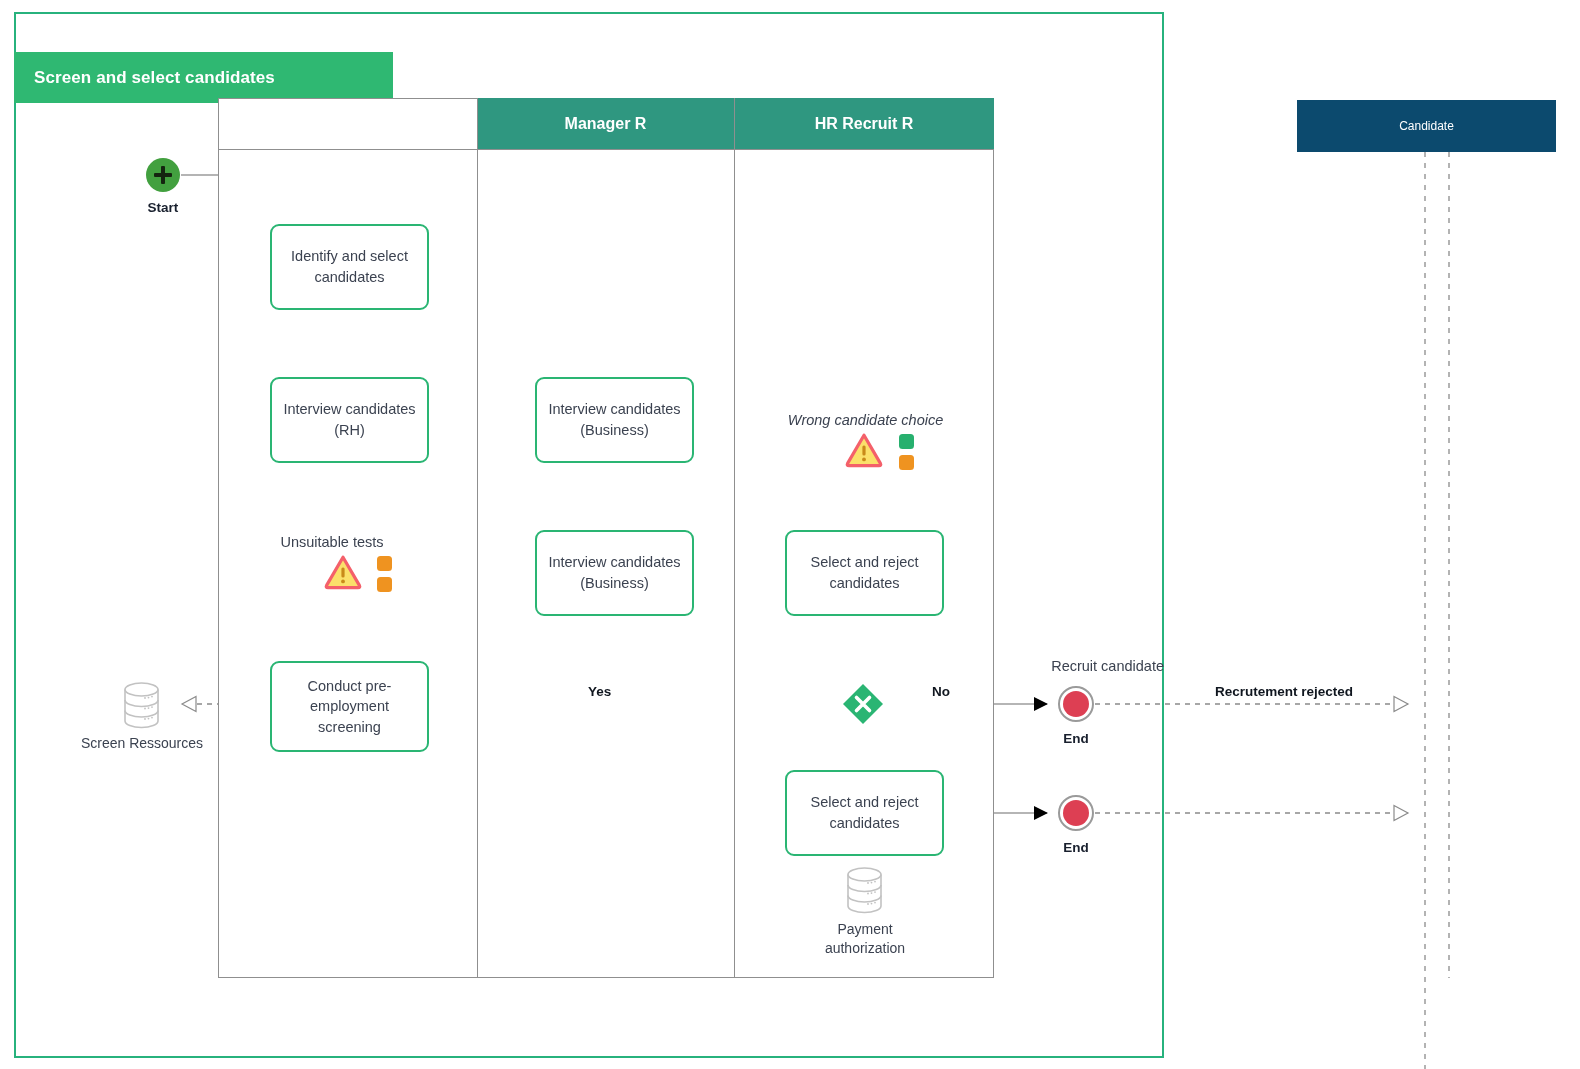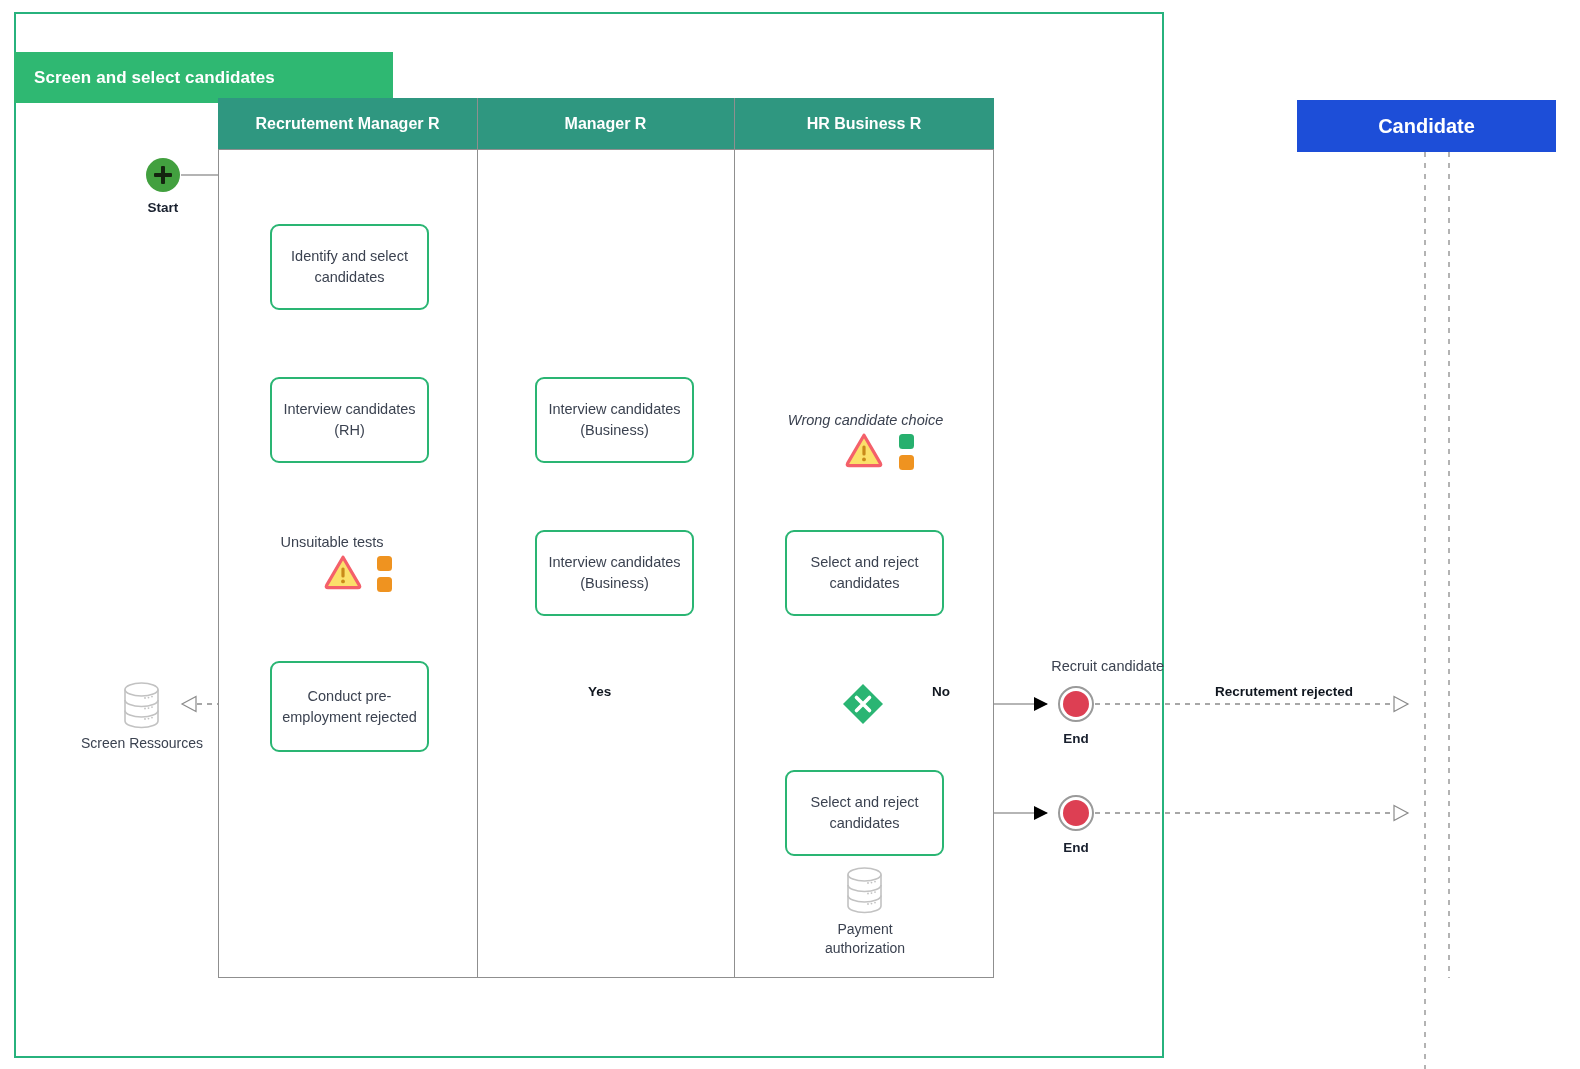--- a/index.html
+++ b/index.html
@@ -65,24 +65,24 @@
   }
   .lane-body-sep {
     position: absolute;
     background: #8f8f8f;
     height: 1px;
   }
 
   
   .solo-lane-header {
     position: absolute;
-    background: #1d4ed8;
+    background: #0c4a6e;
     color: #ffffff;
-    font-weight: bold;
-    font-size: 20px;
+    font-weight: normal;
+    font-size: 12px;
     display: flex;
     align-items: center;
     justify-content: center;
     box-sizing: border-box;
   }
 
   
   .task {
     position: absolute;
     border: 2.5px solid #2ab573;
@@ -252,23 +252,22 @@
 
     <path class="lane-dash" d="M1425,152 L1425,1069"></path>
     <path class="lane-dash" d="M1449,152 L1449,978"></path>
   </svg>
 
   <div class="pool-frame" style="left:14px; top:12px; width:1150px; height:1046px;"></div>
   <div class="pool-title" style="left:14px; top:12px; width:379px; height:51px;margin-top:40px;">Screen and select candidates</div>
 
   <div class="laneset" style="left:218px; top:98px; width:776px; height:880px;"></div>
 
-  <div class="lane-header" style="left:218px; top:98px; width:259px; height:51px;">Recrutement Manager R</div>
   <div class="lane-header" style="left:477px; top:98px; width:257px; height:51px;">Manager R</div>
-  <div class="lane-header" style="left:734px; top:98px; width:260px; height:51px;">HR Business R</div>
+  <div class="lane-header" style="left:734px; top:98px; width:260px; height:51px;">HR Recruit R</div>
 
   <div class="lane-divider" style="left:477px; top:98px; height:880px;"></div>
   <div class="lane-divider" style="left:734px; top:98px; height:880px;"></div>
   <div class="lane-body-sep" style="left:218px; top:149px; width:776px;"></div>
 
   <div class="solo-lane-header" style="left:1297px; top:100px; width:259px; height:52px;">Candidate</div>
 
   <div class="start-event" style="left:146px; top:158px;">
     <div class="plus-h"></div>
     <div class="plus-v"></div>
@@ -287,21 +286,21 @@
   <div class="task" style="left:535px; top:530px; width:159px; height:86px;">Interview candidates
 (Business)</div>
 
   <div class="task" style="left:785px; top:530px; width:159px; height:86px;">Select and reject
 candidates</div>
 
   <div class="task" style="left:785px; top:770px; width:159px; height:86px;">Select and reject
 candidates</div>
 
   <div class="task overflow" style="left:270px; top:661px; width:159px; height:91px;">Conduct pre-
-employment rejected</div>
+employment screening</div>
 
   <div class="gateway" style="left:842px; top:683px;">
     <svg width="42" height="42" viewBox="0 0 42 42" xmlns="http://www.w3.org/2000/svg">
       <polygon points="21,1 41,21 21,41 1,21" fill="#2ab573"></polygon>
       <path d="M14.5,14.5 L27.5,27.5 M27.5,14.5 L14.5,27.5" stroke="#ffffff" stroke-width="3.6" stroke-linecap="round"></path>
     </svg>
   </div>
 
   <div class="event-label top" style="left:992px; top:658px; width:172px;">Recruit candidate</div>
   <div class="end-event" style="left:1058px; top:686px;">

